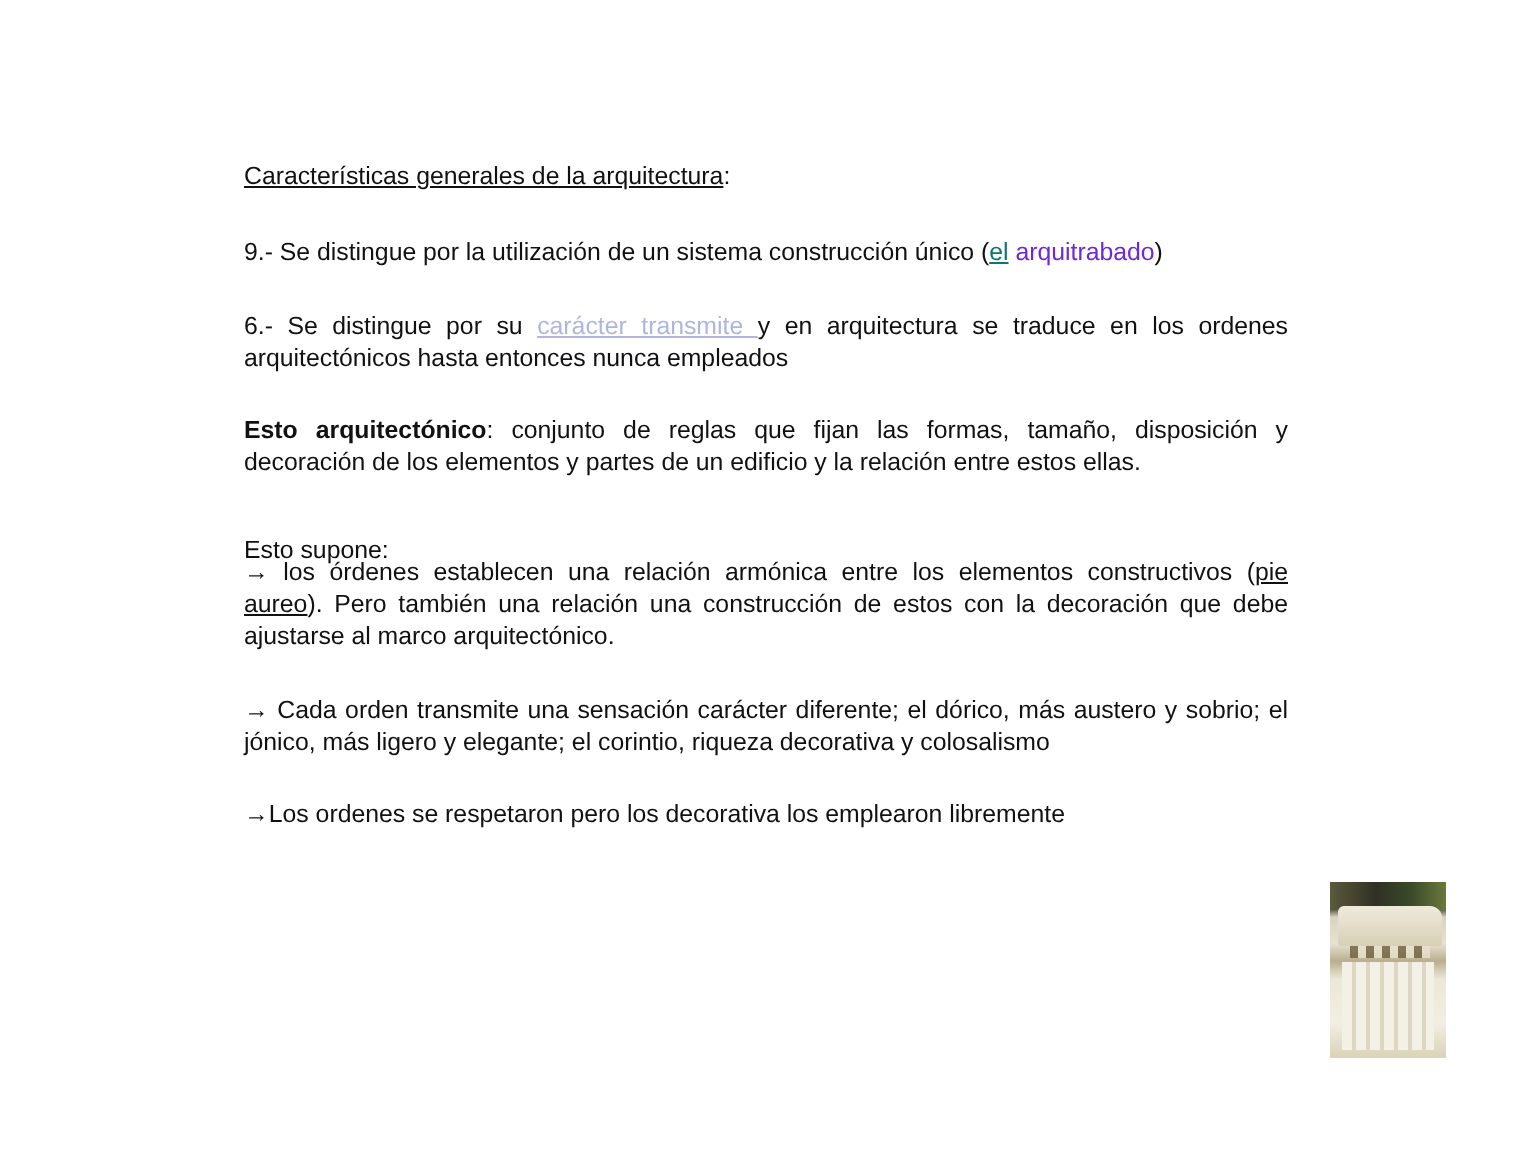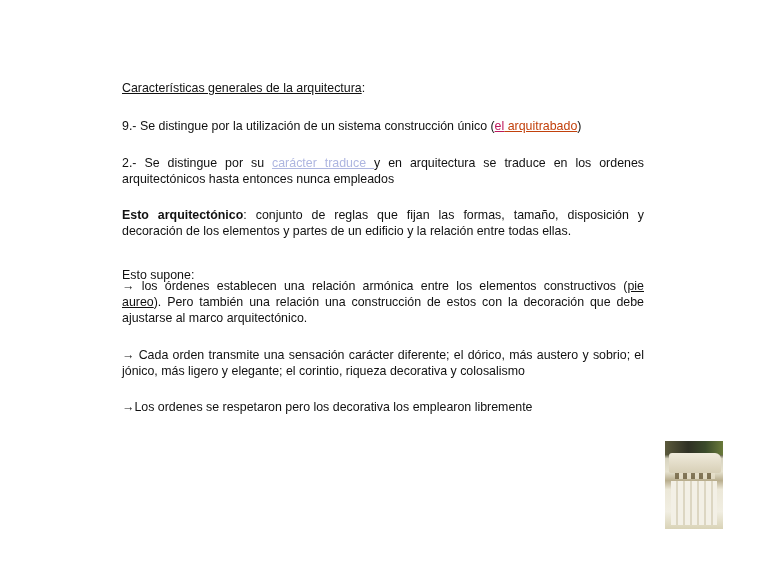--- a/index.html
+++ b/index.html
@@ -35,26 +35,25 @@
       width: 522px;
       margin: 0;
     }
     .justify {
       text-align: justify;
       text-align-last: left;
     }
     .u { text-decoration: underline; }
     .bold { font-weight: bold; }
     .link-el {
-      color: #be185d;
+      color: #0f766e;
       text-decoration: underline;
     }
     .link-faint {
-      color: #c2410c;
-      text-decoration: underline;
+      color: #6d28d9;
     }
     .link-faint-blue {
       color: #aeb6e0;
       text-decoration: underline;
     }
     .photo {
       position: absolute;
       left: 665px;
       top: 441px;
       width: 58px;
@@ -84,23 +83,23 @@
 </head>
 <body>
 
 <div class="slide">
   <div class="content">
 
     <p class="para" style="top:0px;"><span class="u">Características generales de la arquitectura</span><span>:</span></p>
 
     <p class="para" style="top:38px;"><span>9.- Se distingue por la utilización de un sistema construcción único (</span><a class="link-el">el</a><a class="link-faint"> arquitrabado</a><span>)</span></p>
 
-    <p class="para justify" style="top:75px;"><span> 2.- Se distingue por su </span><a class="link-faint-blue">carácter traduce </a><span>y en arquitectura se traduce  en los ordenes arquitectónicos hasta entonces nunca empleados</span></p>
+    <p class="para justify" style="top:75px;"><span> 6.- Se distingue por su </span><a class="link-faint-blue">carácter transmite </a><span>y en arquitectura se traduce  en los ordenes arquitectónicos hasta entonces nunca empleados</span></p>
 
-    <p class="para justify" style="top:127px;"><span class="bold">Esto arquitectónico</span><span>: conjunto de reglas que fijan las formas, tamaño, disposición y decoración de los elementos y partes de un edificio y la relación entre todas ellas.</span></p>
+    <p class="para justify" style="top:127px;"><span class="bold">Esto arquitectónico</span><span>: conjunto de reglas que fijan las formas, tamaño, disposición y decoración de los elementos y partes de un edificio y la relación entre estos ellas.</span></p>
 
     <p class="para" style="top:187px;">Esto supone:</p>
 
     <p class="para justify" style="top:198px;"><span>→ los órdenes establecen una relación armónica entre los elementos constructivos (</span><a class="u" style="color:#111111;">pie aureo</a><span>). Pero también una relación una construcción de estos con la decoración que debe ajustarse al marco arquitectónico.</span></p>
 
     <p class="para justify" style="top:267px;">→ Cada orden transmite una sensación carácter diferente; el dórico, más austero y sobrio; el jónico, más ligero y elegante; el corintio, riqueza decorativa y colosalismo</p>
 
     <p class="para" style="top:319px;">→Los ordenes se respetaron pero los decorativa los emplearon libremente</p>
 
   </div>

